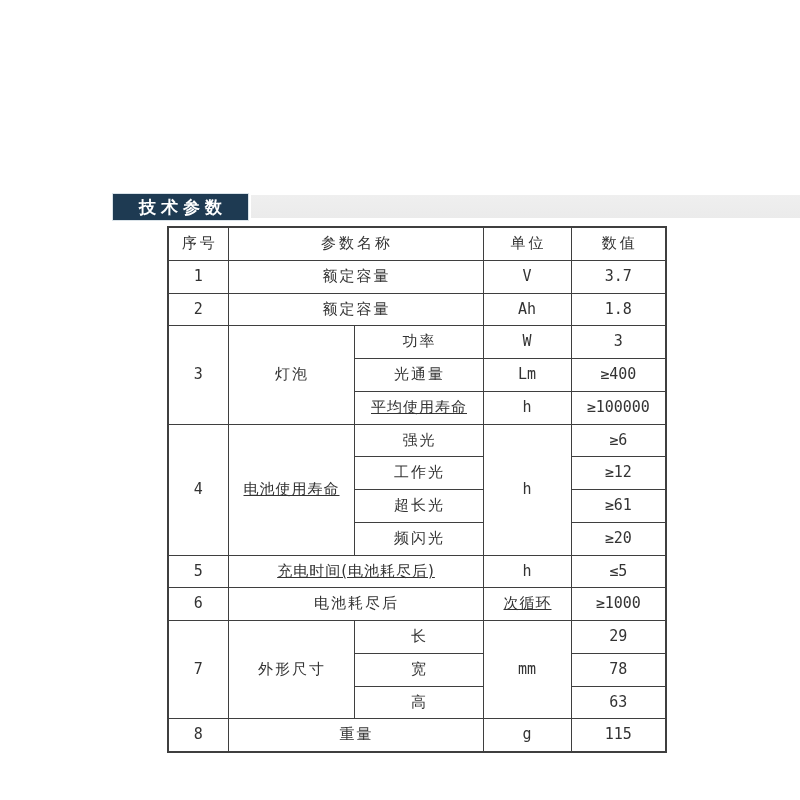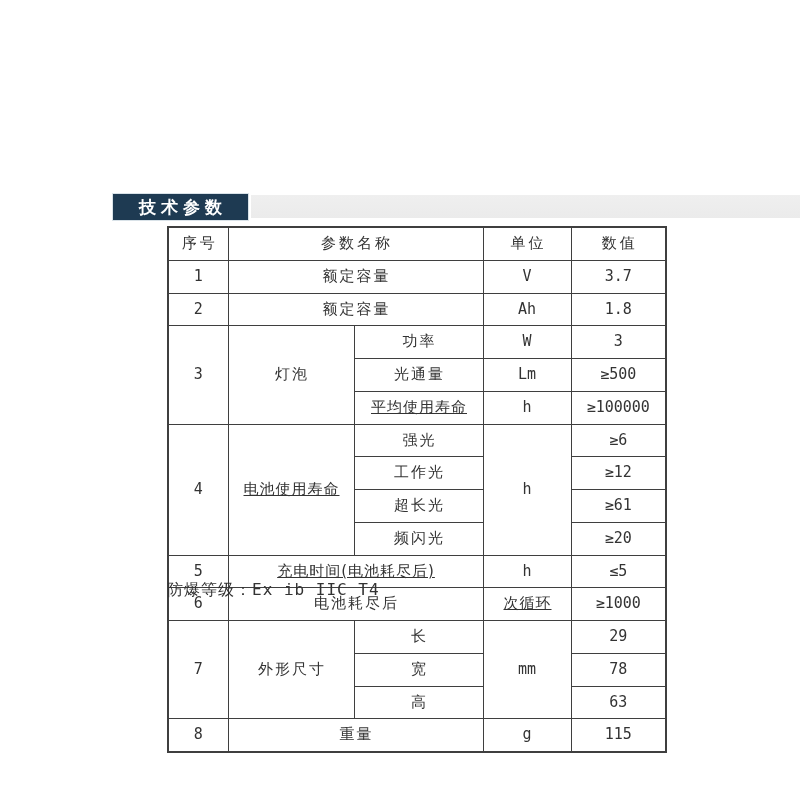--- a/index.html
+++ b/index.html
@@ -99,21 +99,21 @@
     <tr>
       <td class="mono" rowspan="3">3</td>
       <td class="cjk" rowspan="3">灯泡</td>
       <td class="cjk">功率</td>
       <td class="mono">W</td>
       <td class="mono">3</td>
     </tr>
     <tr>
       <td class="cjk">光通量</td>
       <td class="mono">Lm</td>
-      <td class="mono">≥500</td>
+      <td class="mono">≥400</td>
     </tr>
     <tr>
       <td class="cjk-tight">平均使用寿命</td>
       <td class="mono">h</td>
       <td class="mono">≥100000</td>
     </tr>
     <tr>
       <td class="mono" rowspan="4">4</td>
       <td class="cjk-tight" rowspan="4">电池使用寿命</td>
       <td class="cjk">强光</td>
@@ -162,14 +162,13 @@
     <tr>
       <td class="mono">8</td>
       <td class="cjk" colspan="2">重量</td>
       <td class="mono">g</td>
       <td class="mono">115</td>
     </tr>
   </tbody>
 </table>
 
 <div class="notes">
-  <div>防爆等级：Ex ib IIC T4</div>
 </div>
 
 </body></html>

